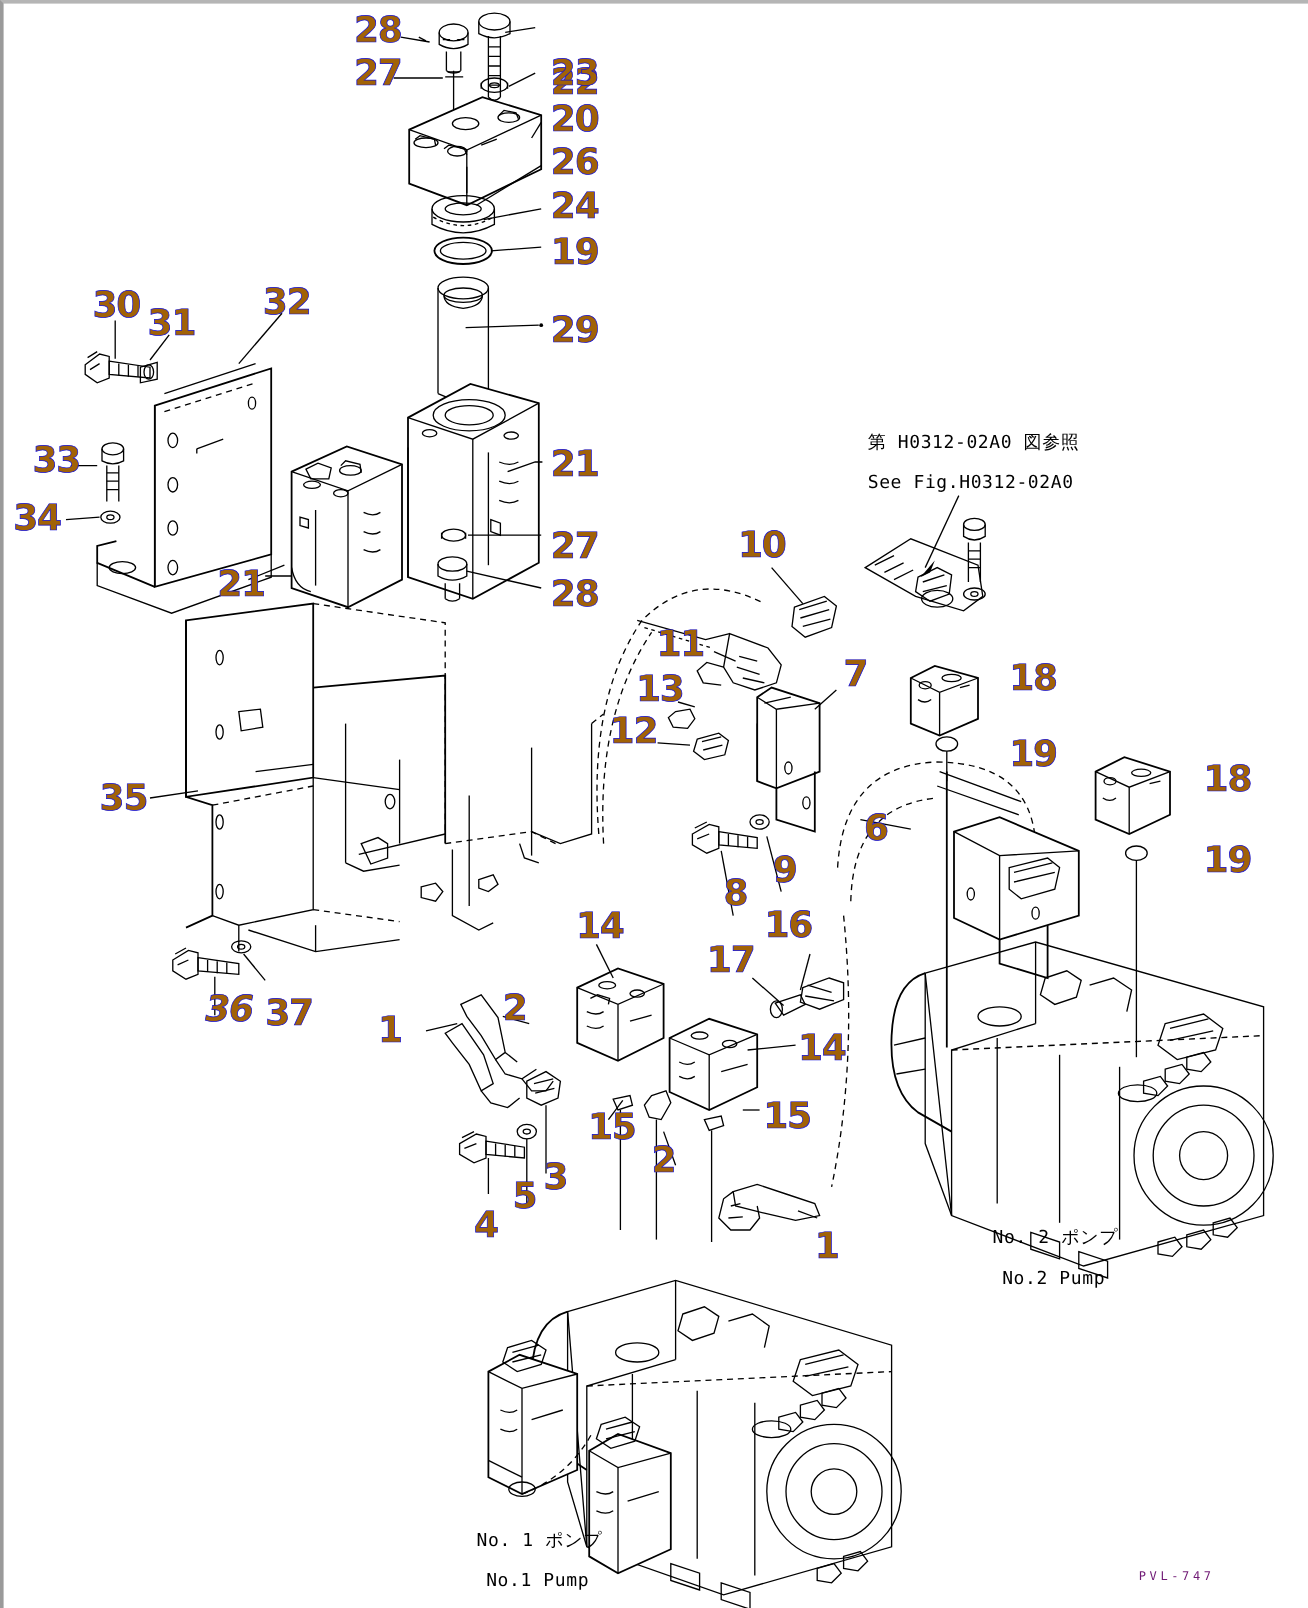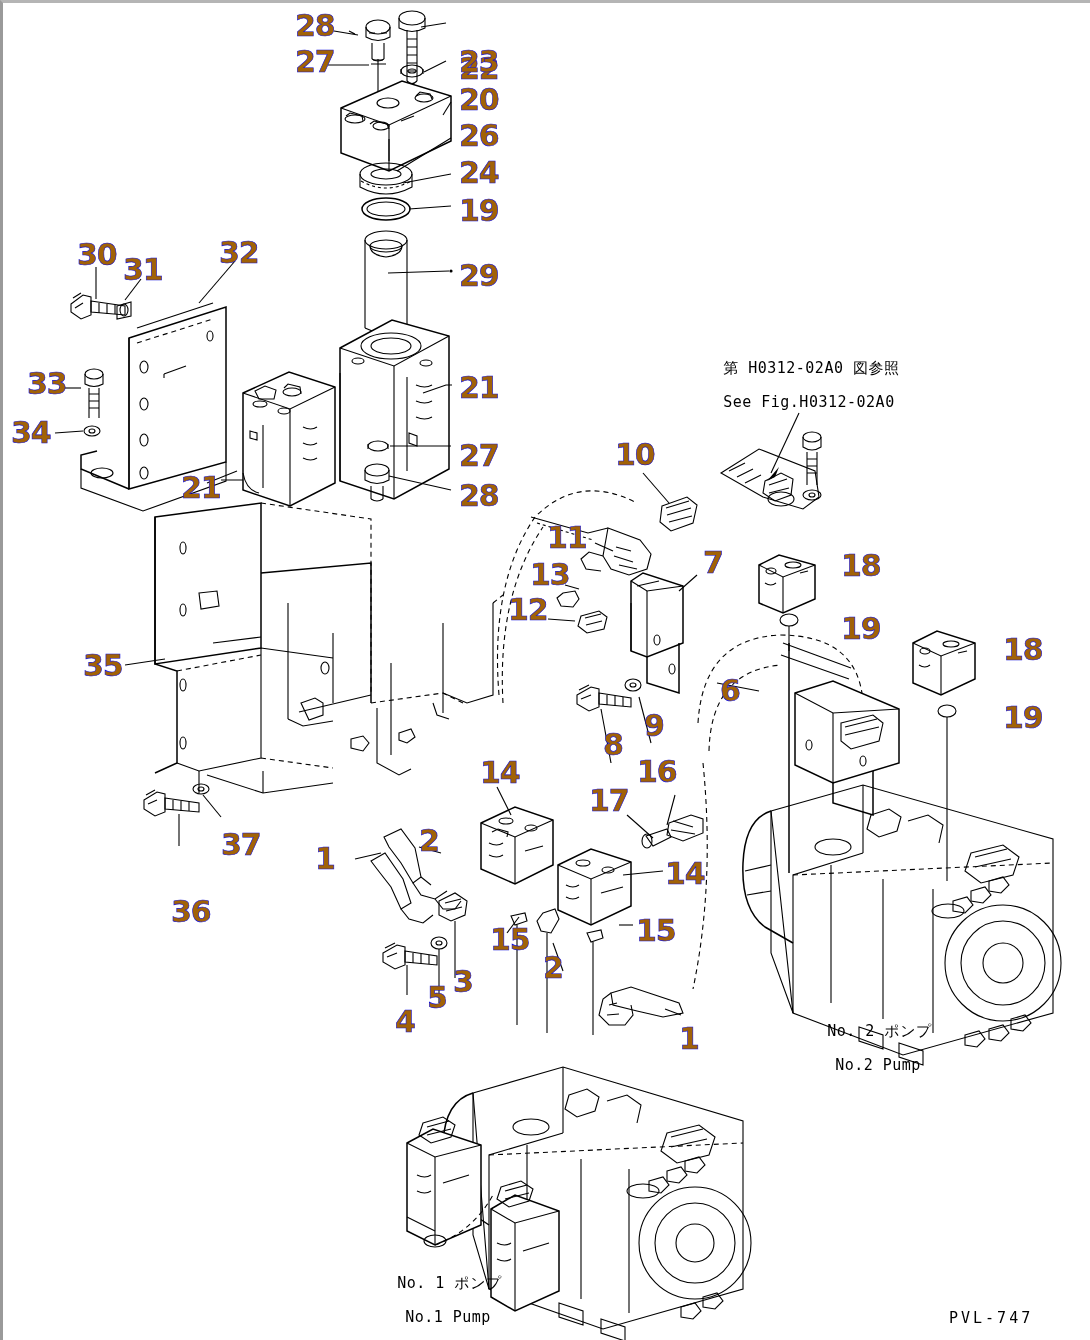--- a/index.html
+++ b/index.html
@@ -7,22 +7,22 @@
   body{width:1090px;height:1340px;font-family:"DejaVu Sans Mono",monospace;}
   #sheet{position:relative;width:1090px;height:1340px;background:#ffffff;
          border-left:3px solid #9a9a9a;border-top:3px solid #b5b5b5;
          box-sizing:border-box;overflow:hidden;}
   svg.layer{position:absolute;left:0;top:0;width:1090px;height:1340px;}
   .num{position:absolute;color:#a16207;font-family:"DejaVu Sans",sans-serif;
        font-weight:bold;font-size:30px;line-height:1;letter-spacing:-1px;
        white-space:nowrap;-webkit-text-stroke:0.6px #0d0de0;}
   .cap{position:absolute;color:#000;font-family:"DejaVu Sans Mono",monospace;
        font-size:15px;line-height:17px;white-space:pre;letter-spacing:0.5px;}
-  .code{position:absolute;color:#000000;font-family:"DejaVu Sans Mono",monospace;
-        font-size:15px;letter-spacing:3px;}
+  .code{position:absolute;color:#701a75;font-family:"DejaVu Sans Mono",monospace;
+        font-size:10px;letter-spacing:3px;}
   .ln{stroke:#000;stroke-width:1.1;fill:none;}
   .ln2{stroke:#000;stroke-width:1.5;fill:none;}
   .dash{stroke:#000;stroke-width:1.1;fill:none;stroke-dasharray:5 4;}
   .dash2{stroke:#000;stroke-width:1.1;fill:none;stroke-dasharray:3 3;}
   .fillw{fill:#fff;}
 </style>
 </head>
 <body>
 
 <div id="sheet">
@@ -567,21 +567,21 @@
   <div class="num" style="left:74px;top:237px;">30</div>
   <div class="num" style="left:120px;top:252px;">31</div>
   <div class="num" style="left:216px;top:235px;">32</div>
   <div class="num" style="left:8px;top:366px;margin-left:16px;">33</div>
   <div class="num" style="left:8px;top:415px;">34</div>
   <div class="num" style="left:456px;top:370px;">21</div>
   <div class="num" style="left:456px;top:438px;">27</div>
   <div class="num" style="left:456px;top:478px;">28</div>
   <div class="num" style="left:178px;top:470px;">21</div>
   <div class="num" style="left:80px;top:648px;">35</div>
-  <div class="num" style="left:168px;top:894px;">36</div>
+  <div class="num" style="left:168px;top:824px;font-style:italic;">36</div>
   <div class="num" style="left:218px;top:827px;">37</div>
   <div class="num" style="left:312px;top:841px;">1</div>
   <div class="num" style="left:416px;top:823px;">2</div>
   <div class="num" style="left:392px;top:1004px;">4</div>
   <div class="num" style="left:424px;top:980px;">5</div>
   <div class="num" style="left:450px;top:964px;">3</div>
   <div class="num" style="left:487px;top:922px;">15</div>
   <div class="num" style="left:477px;top:755px;">14</div>
   <div class="num" style="left:540px;top:950px;">2</div>
   <div class="num" style="left:612px;top:437px;">10</div>

